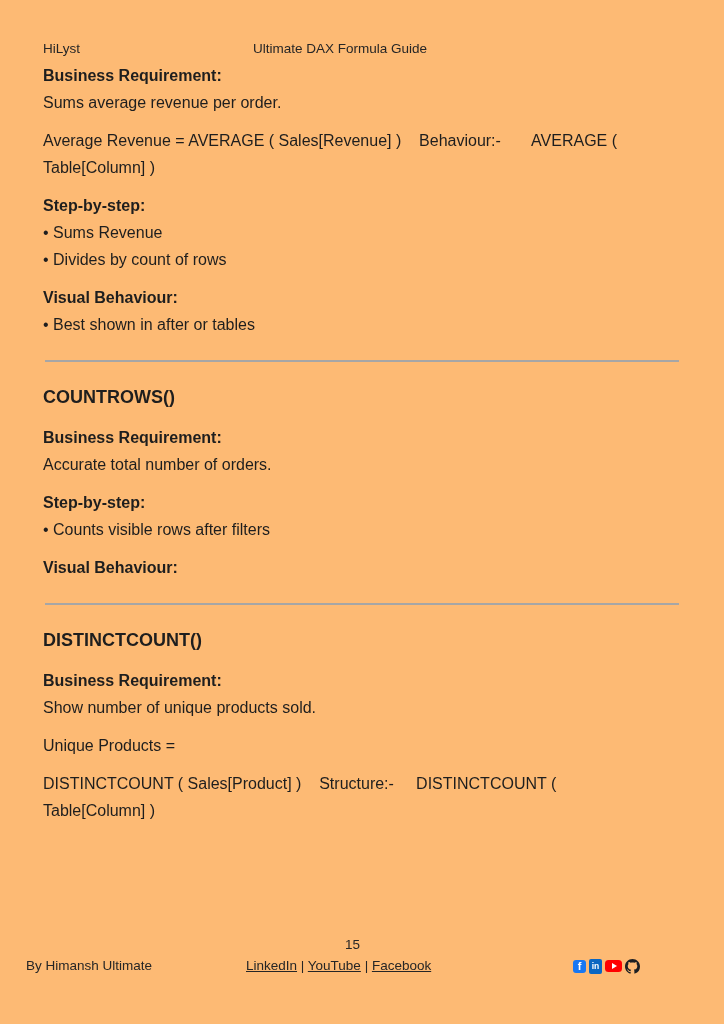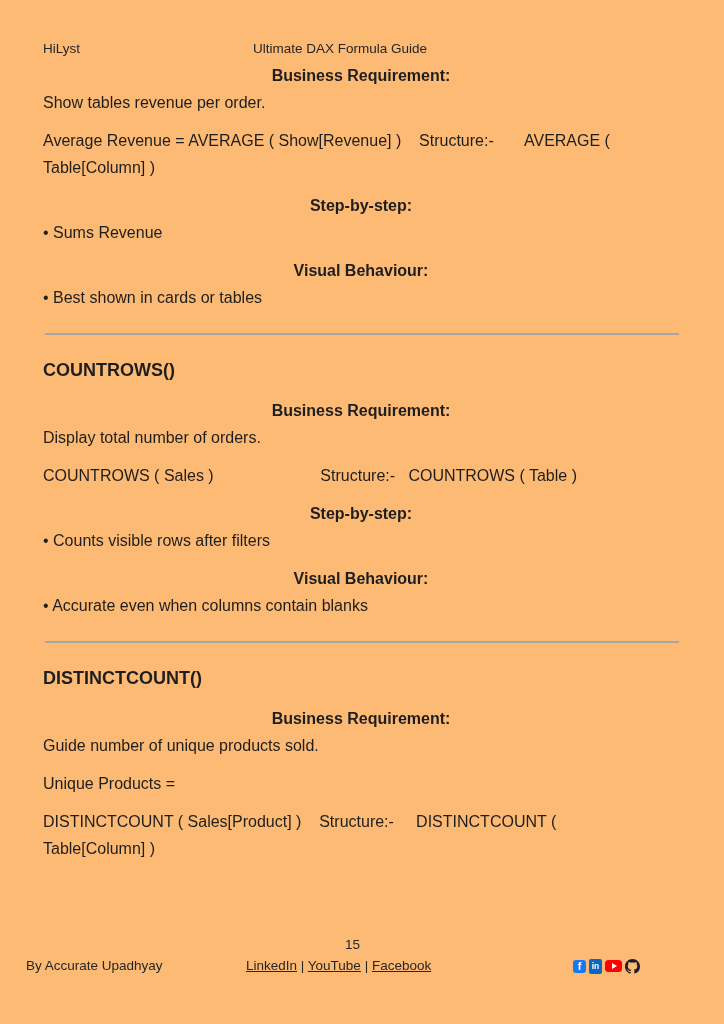--- a/index.html
+++ b/index.html
@@ -24,21 +24,21 @@
   }
   .doc-title { position: absolute; left: 210px; top: 0; }
   
   .content {
     position: absolute;
     top: 62px; left: 43px; right: 45px;
     font-size: 16px;
     line-height: 27px;
   }
   .content p { margin: 0 0 11px 0; }
-  .bold { font-weight: bold; text-align: center; }
+  .bold { font-weight: bold; }
   .block { display: block; white-space: pre-wrap; }
   .section-heading { font-weight: bold; margin: 0 0 13px 0 !important; font-size: 18px; }
   hr.divider {
     border: none;
     border-top: 2px solid #a6a6a6;
     margin: 22px 0 22px 2px;
   }
   
   .footer {
     position: absolute;
@@ -76,80 +76,77 @@
   <div class="header">
     <span>HiLyst</span>
     <span class="doc-title">Ultimate DAX Formula Guide</span>
   </div>
 
   <div class="content">
 
     <section>
       <p>
         <span class="block bold">Business Requirement:</span>
-        <span class="block">Show tables revenue per order.</span>
+        <span class="block">Sums average revenue per order.</span>
       </p>
       <p>
-        <span class="block">Average Revenue = AVERAGE ( Show[Revenue] )    Structure:-       AVERAGE (</span>
+        <span class="block">Average Revenue = AVERAGE ( Sales[Revenue] )    Behaviour:-       AVERAGE (</span>
         <span class="block">Table[Column] )</span>
       </p>
       <p>
         <span class="block bold">Step-by-step:</span>
         <span class="block">• Sums Revenue</span>
+        <span class="block">• Divides by count of rows</span>
       </p>
       <p>
         <span class="block bold">Visual Behaviour:</span>
-        <span class="block">• Best shown in cards or tables</span>
+        <span class="block">• Best shown in after or tables</span>
       </p>
     </section>
 
     <hr class="divider">
 
     <section>
       <p class="section-heading">COUNTROWS()</p>
       <p>
         <span class="block bold">Business Requirement:</span>
-        <span class="block">Display total number of orders.</span>
-      </p>
-      <p>
-        <span class="block">COUNTROWS ( Sales )                        Structure:-   COUNTROWS ( Table )</span>
+        <span class="block">Accurate total number of orders.</span>
       </p>
       <p>
         <span class="block bold">Step-by-step:</span>
         <span class="block">• Counts visible rows after filters</span>
       </p>
       <p>
         <span class="block bold">Visual Behaviour:</span>
-        <span class="block">• Accurate even when columns contain blanks</span>
       </p>
     </section>
 
     <hr class="divider">
 
     <section>
       <p class="section-heading">DISTINCTCOUNT()</p>
       <p>
         <span class="block bold">Business Requirement:</span>
-        <span class="block">Guide number of unique products sold.</span>
+        <span class="block">Show number of unique products sold.</span>
       </p>
       <p>
         <span class="block">Unique Products =</span>
       </p>
       <p>
         <span class="block">DISTINCTCOUNT ( Sales[Product] )    Structure:-     DISTINCTCOUNT (</span>
         <span class="block">Table[Column] )</span>
       </p>
     </section>
 
   </div>
 
   <div class="footer">
     <div class="page-number">15</div>
     <div class="footer-row">
-      <span class="footer-author">By Accurate Upadhyay</span>
+      <span class="footer-author">By Himansh Ultimate</span>
       <span class="footer-links"><a>LinkedIn</a><span class="sep"> | </span><a>YouTube</a><span class="sep"> | </span><a>Facebook</a></span>
       <span class="footer-icons">
         <span class="si si-fb">f</span>
         <span class="si si-li">in</span>
         <span class="si si-yt">
             <span class="yt-tri"></span>
           </span>
         <span class="si si-gh">
             <svg width="15" height="15" viewBox="0 0 16 16" aria-hidden="true">
               <path fill="#1b1f23" d="M8 0C3.58 0 0 3.58 0 8c0 3.54 2.29 6.53 5.47 7.59.4.07.55-.17.55-.38 0-.19-.01-.82-.01-1.49-2.01.37-2.53-.49-2.69-.94-.09-.23-.48-.94-.82-1.13-.28-.15-.68-.52-.01-.53.63-.01 1.08.58 1.23.82.72 1.21 1.87.87 2.33.66.07-.52.28-.87.51-1.07-1.78-.2-3.64-.89-3.64-3.95 0-.87.31-1.59.82-2.15-.08-.2-.36-1.02.08-2.12 0 0 .67-.21 2.2.82.64-.18 1.32-.27 2-.27s1.36.09 2 .27c1.53-1.04 2.2-.82 2.2-.82.44 1.1.16 1.92.08 2.12.51.56.82 1.27.82 2.15 0 3.07-1.87 3.75-3.65 3.95.29.25.54.73.54 1.48 0 1.07-.01 1.93-.01 2.2 0 .21.15.46.55.38A8.01 8.01 0 0 0 16 8c0-4.42-3.58-8-8-8z"></path>

